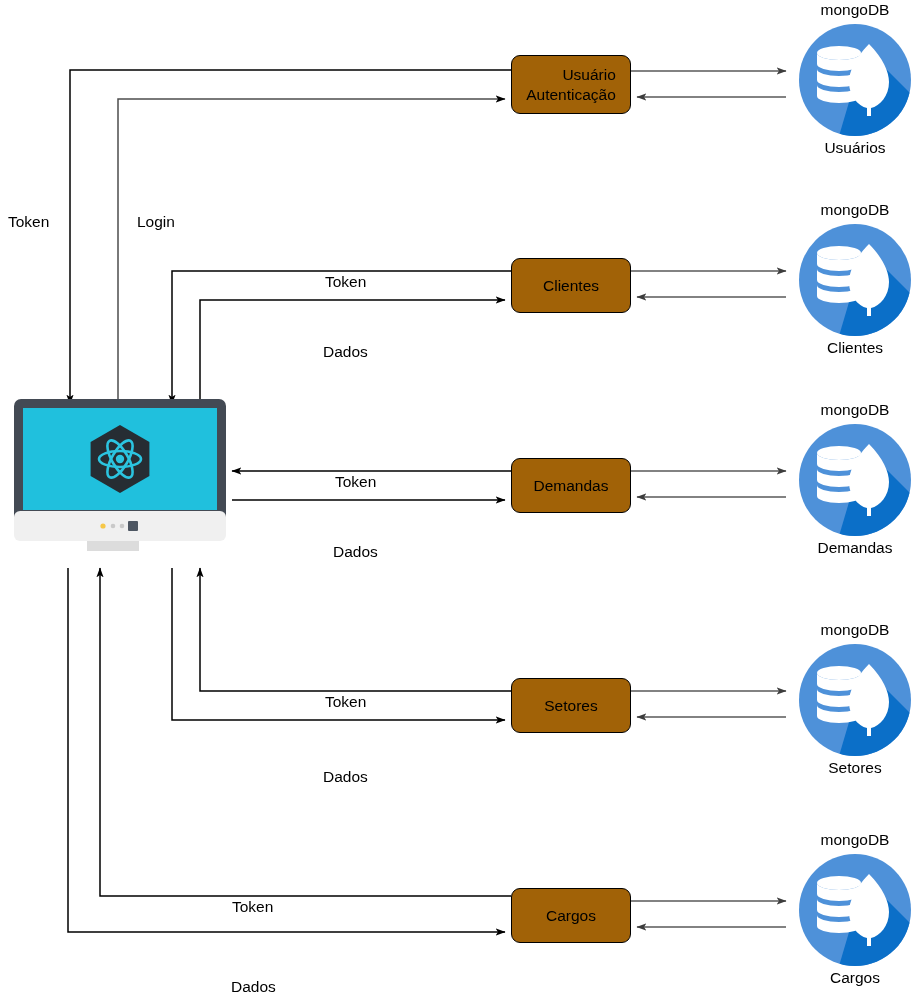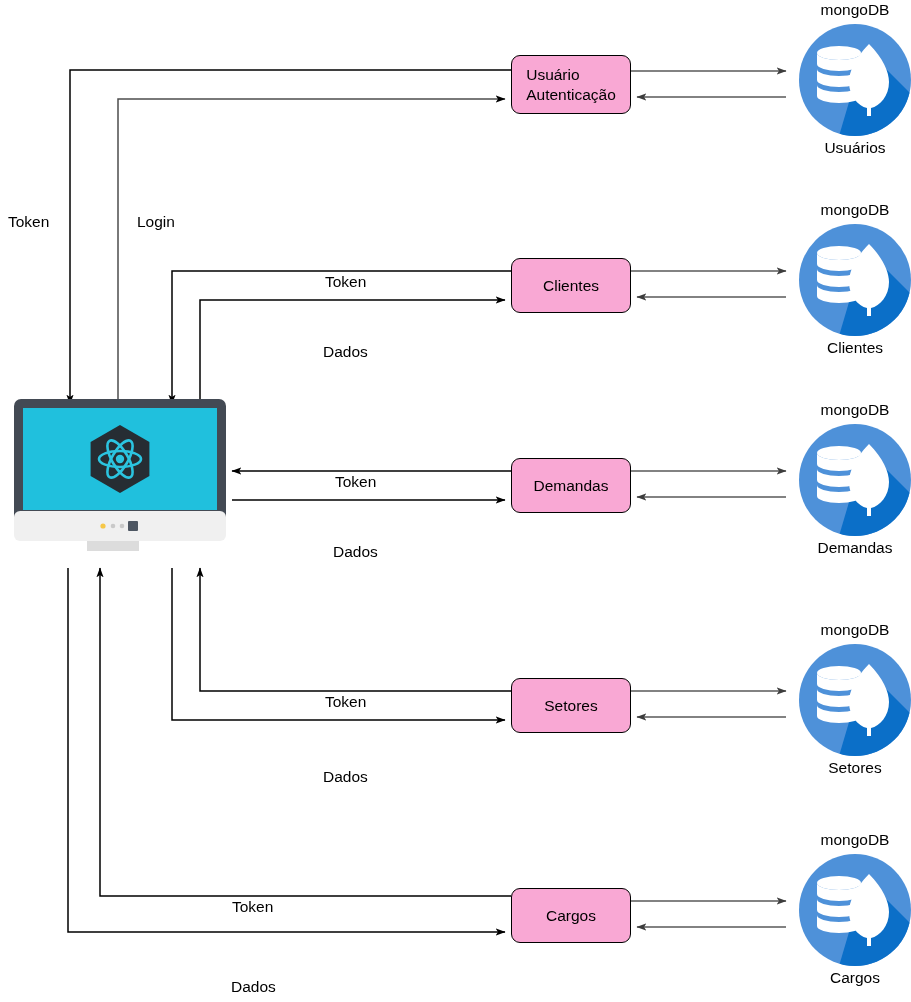--- a/index.html
+++ b/index.html
@@ -1,21 +1,21 @@
 <!DOCTYPE html>
 <html><head>
 <meta charset="utf-8">
 <style>
   html,body{margin:0;padding:0;background:#ffffff;}
   body{width:911px;height:1002px;position:relative;overflow:hidden;
        font-family:"Liberation Sans","DejaVu Sans",sans-serif;}
   #diagram{position:absolute;left:0;top:0;width:911px;height:1002px;}
   .lbl{position:absolute;font-size:15.5px;color:#000;white-space:nowrap;margin-top:32px;}
-  .svc-box{position:absolute;border:1.6px solid #000;border-radius:9px;background:#f9a8d4;
-           display:flex;align-items:center;justify-content:center;text-align:left;
+  .svc-box{position:absolute;border:1.6px solid #000;border-radius:9px;background:#a16207;
+           display:flex;align-items:center;justify-content:center;text-align:right;
            font-size:15.5px;color:#000;line-height:1.25;box-sizing:border-box;}
   .mongo-grp{position:absolute;width:116px;text-align:center;}
   .mongo-cap{font-size:15.5px;color:#000;line-height:1;}
   .mongo-ico{width:112px;height:112px;margin:6px auto 4px auto;display:block;}
   .monitor{position:absolute;left:14px;top:399px;width:212px;height:152px;}
 </style>
 </head>
 <body>
 
 <svg id="diagram" viewBox="0 0 911 1002" xmlns="http://www.w3.org/2000/svg">

